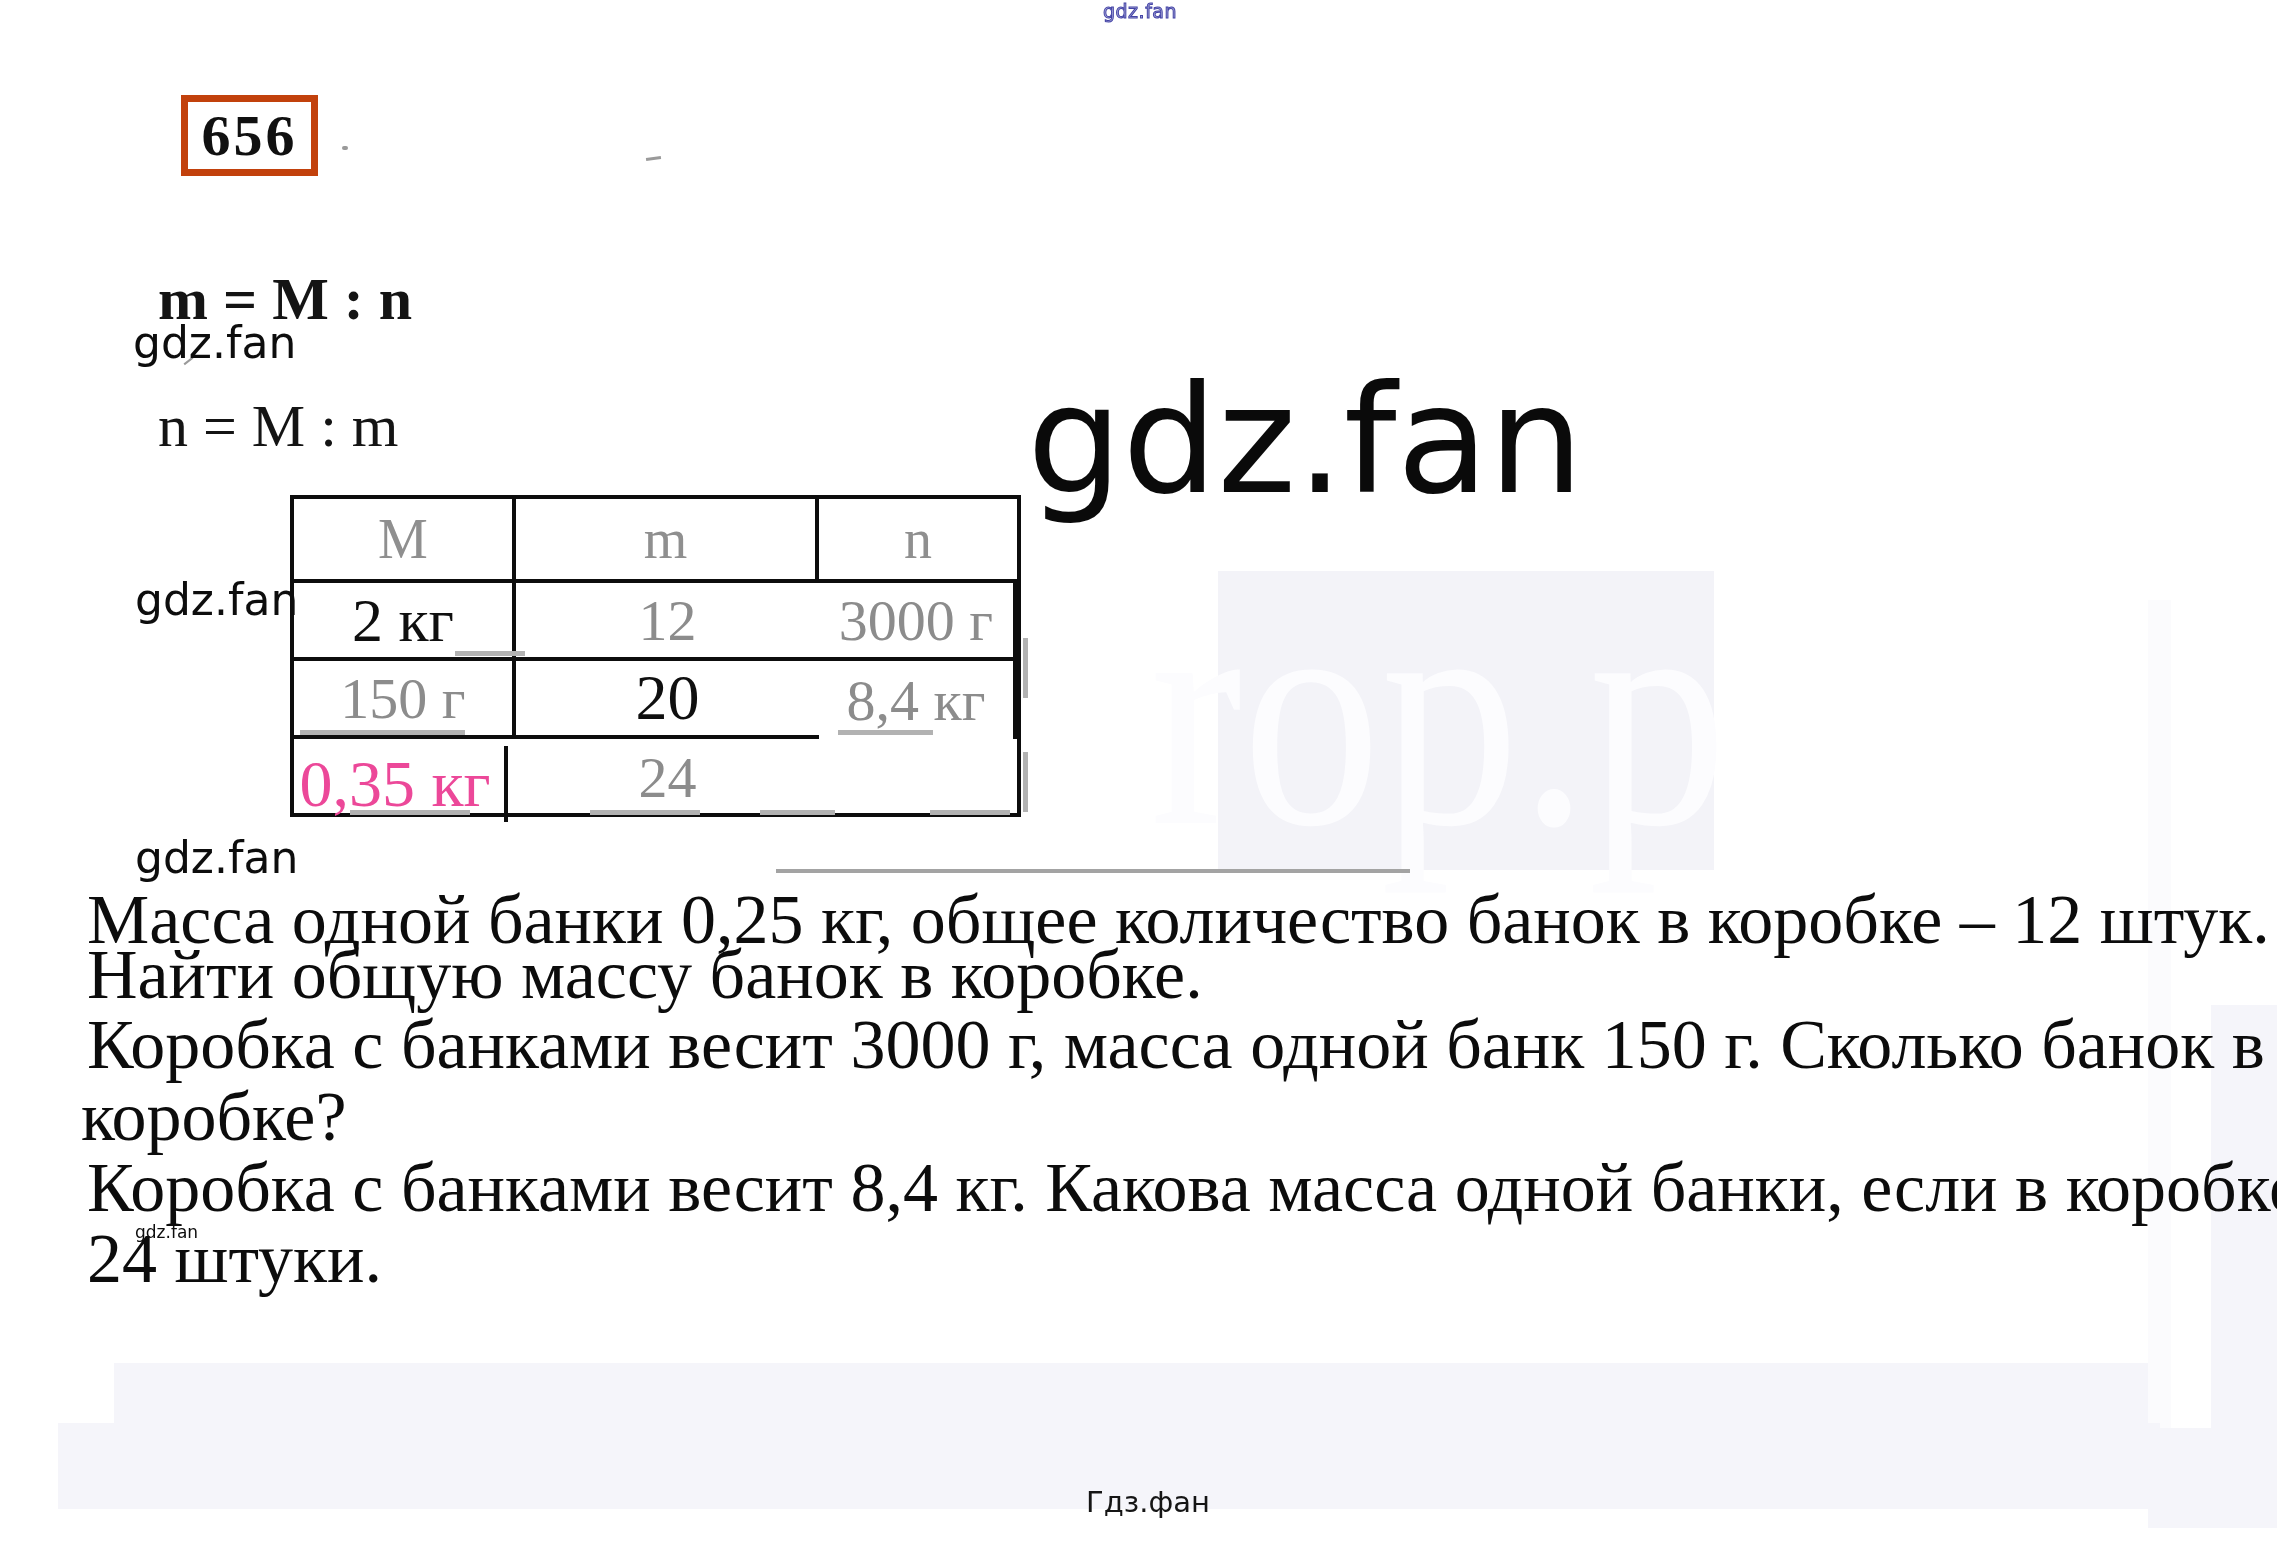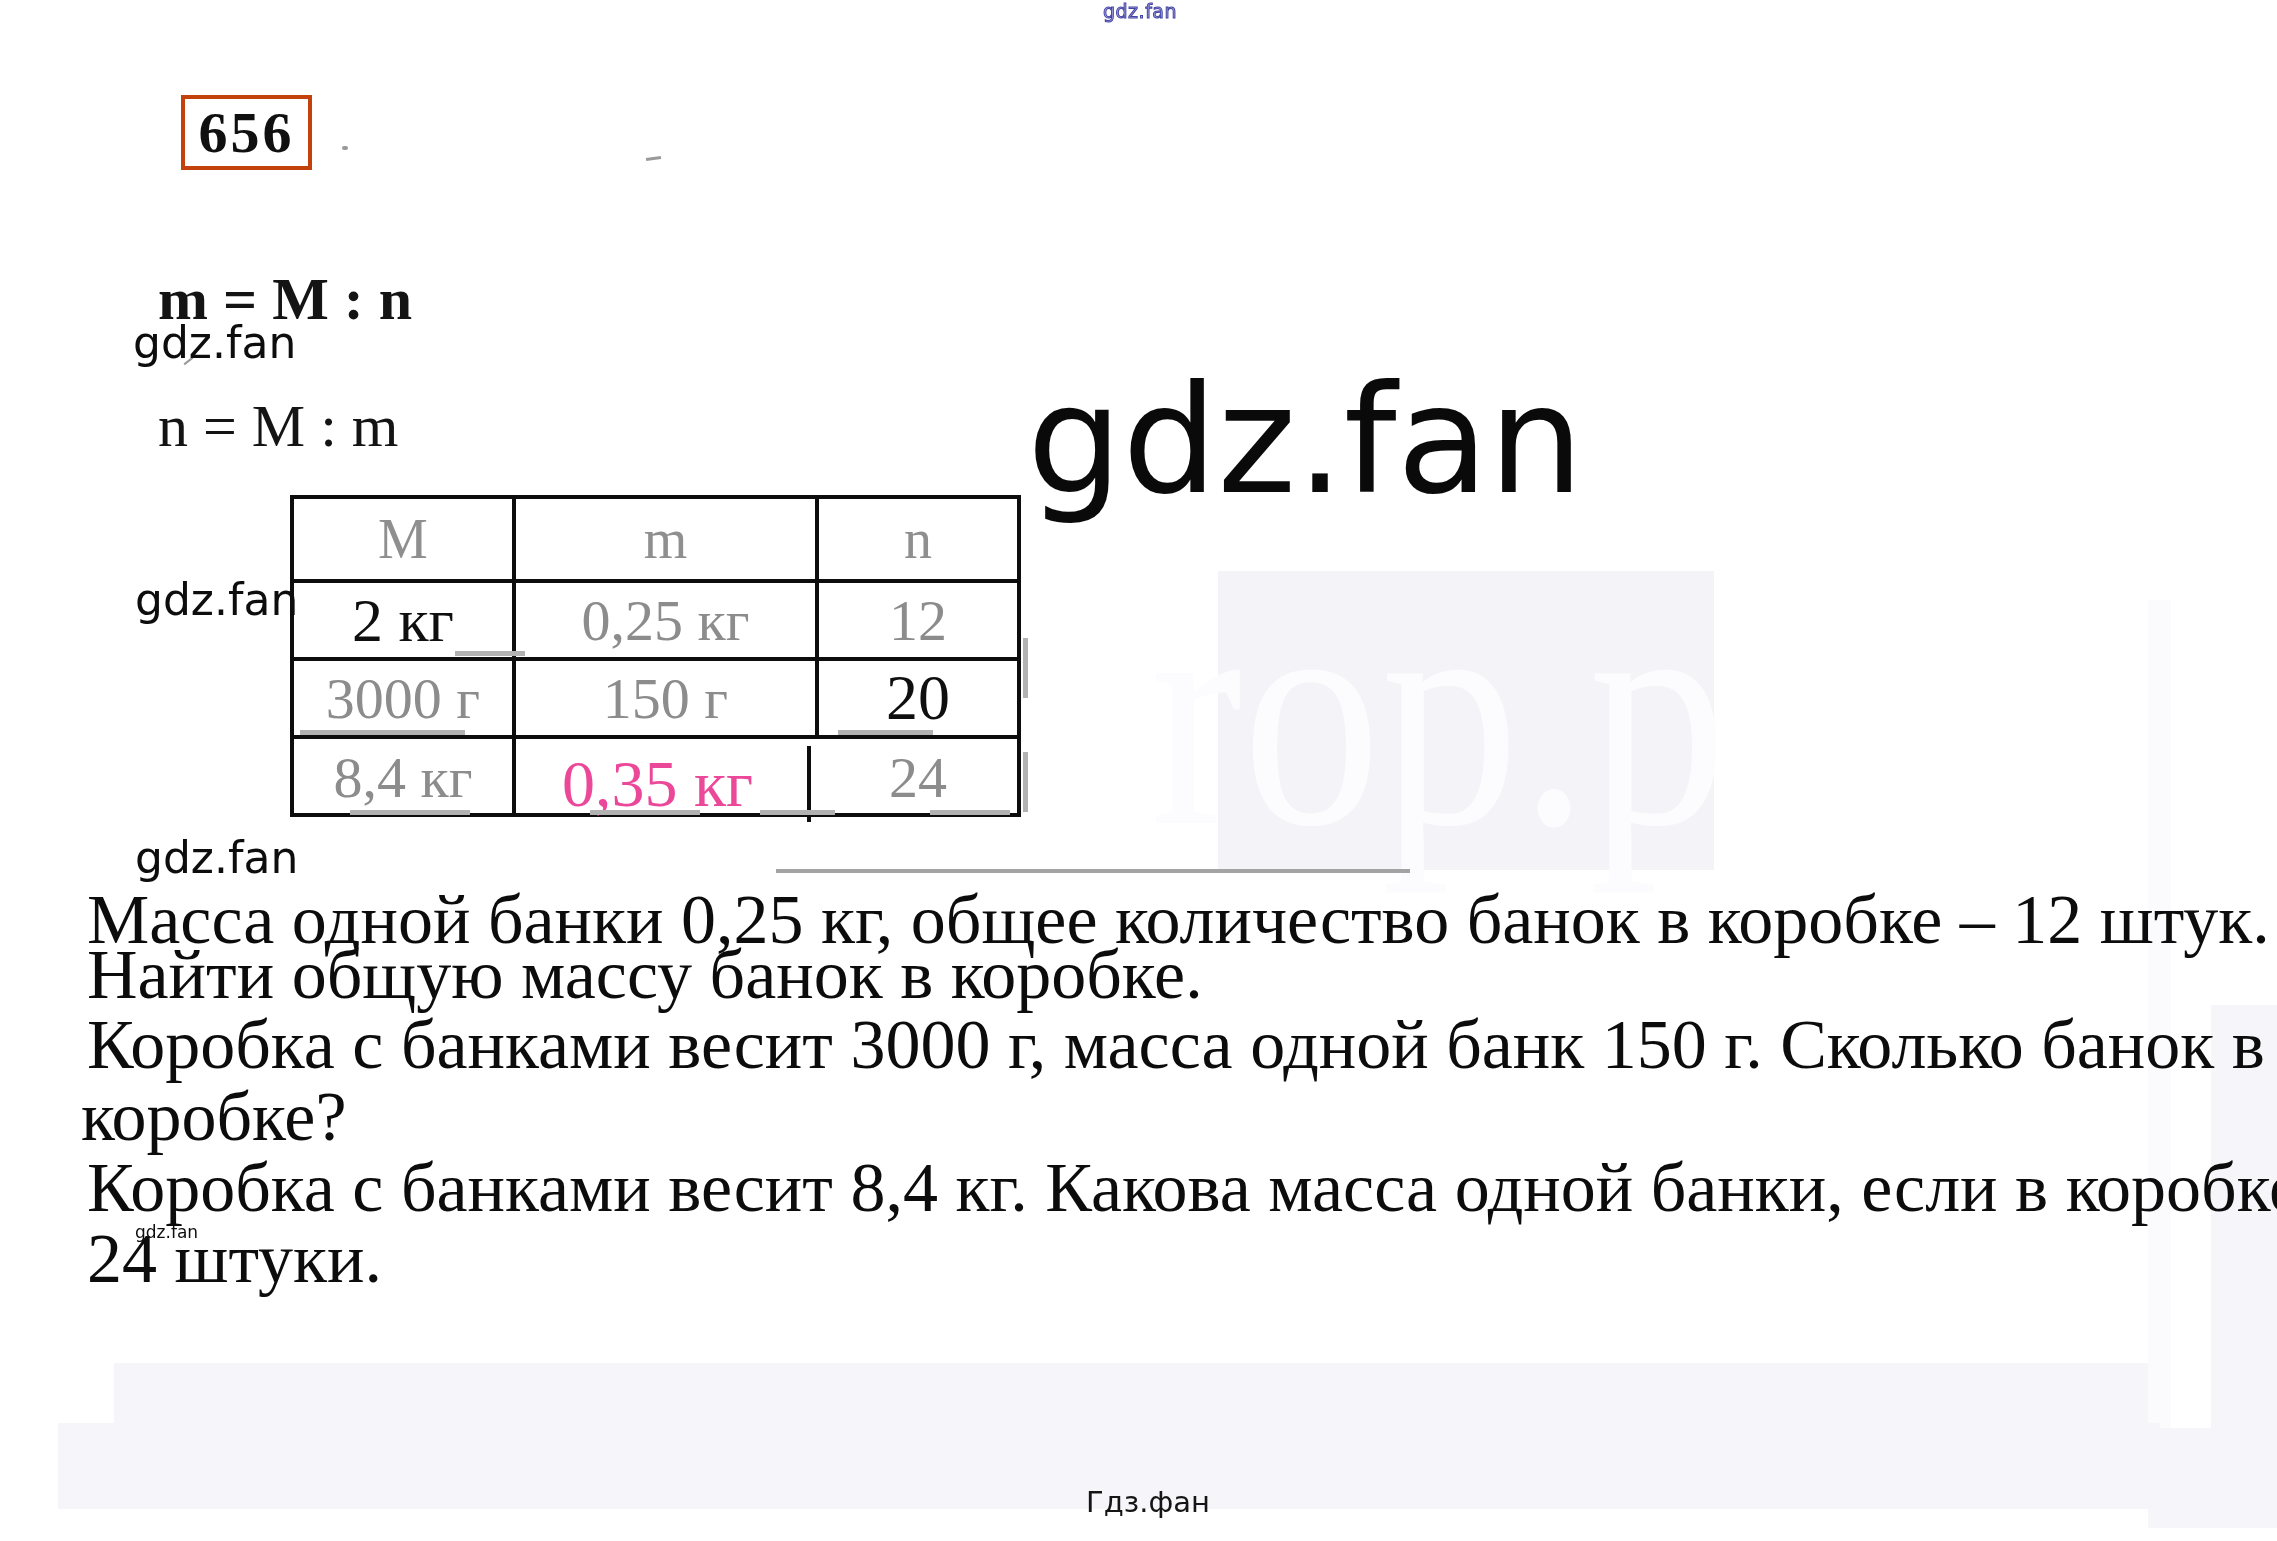--- a/index.html
+++ b/index.html
@@ -15,21 +15,21 @@
   
   .wm{font-family:"DejaVu Sans", sans-serif;color:#0d0d0d;}
   .wm-top{font-family:"DejaVu Sans", sans-serif;font-size:19px;letter-spacing:0.5px;
           color:rgba(67,67,166,0.45);-webkit-text-stroke:1px #4343a6;}
   .wm-big{font-family:"DejaVu Sans", sans-serif;font-size:150px;color:#0a0a0a;}
   .wm-faint{font-family:"Liberation Serif", serif;font-size:326px;color:#fcfcfe;
             transform:scaleX(0.85);transform-origin:left top;}
   .footer-wm{font-family:"DejaVu Sans", sans-serif;font-size:29px;color:#151515;}
 
   
-  .numbox{position:absolute;left:181px;top:95px;width:123px;height:67px;border:4px solid #c2410c;
+  .numbox{position:absolute;left:181px;top:95px;width:123px;height:67px;border:7px solid #c2410c;
           display:flex;align-items:center;justify-content:center;
           font-weight:bold;font-size:58px;letter-spacing:3px;}
 
   .formula{font-size:60px;color:#141414;}
 
   
   .tbl{position:absolute;left:290px;top:495px;width:731px;height:322px;
        border:4px solid #0d0d0d;box-sizing:border-box;display:grid;
        grid-template-columns:222px 303px auto;grid-template-rows:84px 78px 78px auto;}
   .cell{border-right:4px solid #0d0d0d;border-bottom:4px solid #0d0d0d;
@@ -82,21 +82,20 @@
   <div class="abs wm" style="left:135px;top:836px;font-size:44px;">gdz.fan</div>
 
   <div class="abs wm-big" style="left:1027px;top:365px;">gdz.fan</div>
 
   <div class="tbl">
     <div class="cell hdr">М</div>
     <div class="cell hdr">m</div>
     <div class="cell hdr last-col">n</div>
 
     <div class="cell val filled">2 кг</div>
-    <div class="cell val">0,25 кг</div>
     <div class="cell val last-col">12</div>
 
     <div class="cell val">3000 г</div>
     <div class="cell val">150 г</div>
     <div class="cell val filled-20 last-col">20</div>
 
     <div class="cell val last-row">8,4 кг</div>
     <div class="cell val filled-big last-row">0,35 кг</div>
     <div class="cell val last-row last-col">24</div>
   </div>

